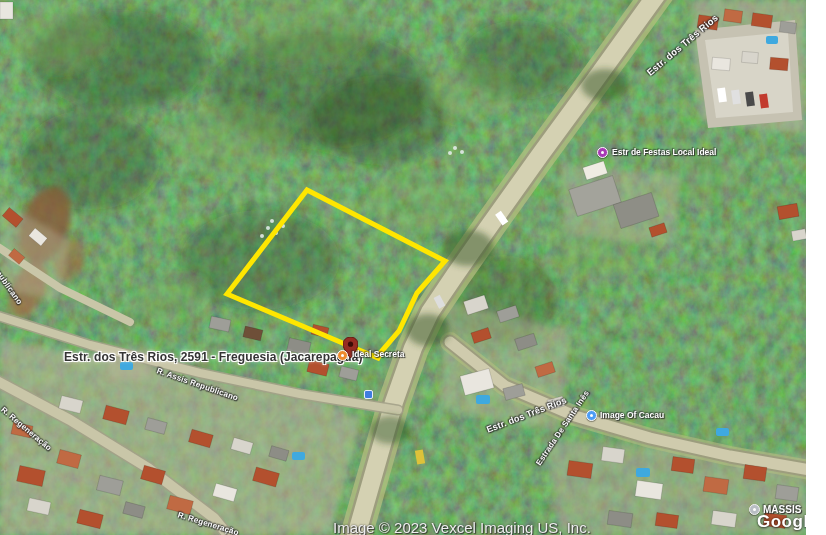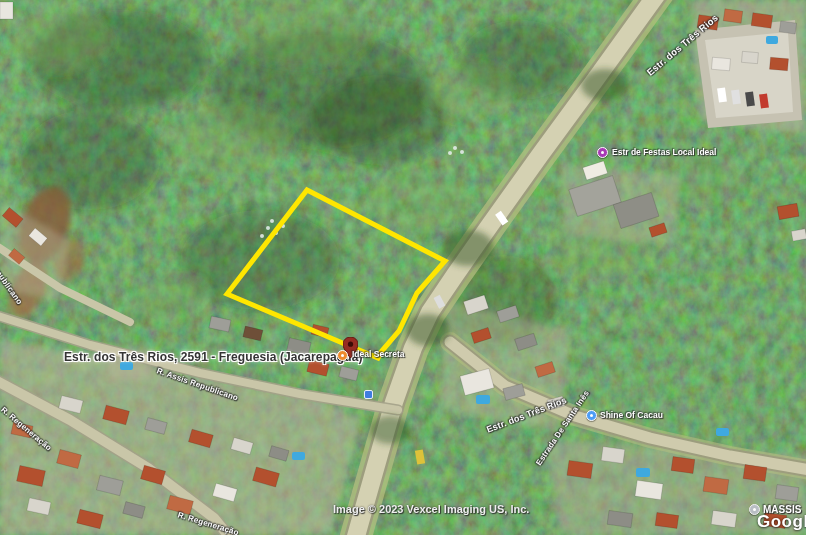--- a/index.html
+++ b/index.html
@@ -24,22 +24,22 @@
   .poi-dot{position:absolute;width:11px;height:11px;border-radius:50%;
     border:1.5px solid #ffffff;box-sizing:border-box;box-shadow:0 1px 1px rgba(0,0,0,.35);}
   .poi-dot::after{content:"";position:absolute;left:2.5px;top:2.5px;width:3px;height:3px;
     border-radius:50%;background:#ffffff;}
   .poi-orange{background:#ef8a2c;}
   .poi-purple{background:#a73ab5;}
   .poi-blue{background:#4d9df6;}
   .poi-gray{background:#b9bec4;border-color:#f2f2f2;}
   .transit-stop{position:absolute;width:9px;height:9px;border-radius:2px;background:#3f7de0;
     border:1px solid #e8eefb;box-sizing:border-box;}
-  .attribution{font-weight:700;font-size:11px;color:#efefef;
-    text-shadow:0 0 2px rgba(40,40,40,.9),1px 1px 1px rgba(40,40,40,.85);}
+  .attribution{font-weight:400;font-size:15px;color:#efefef;
+    text-shadow:0 0 2px rgba(40,40,40,.9),1px 1px 1px rgba(40,40,40,.85);margin-top:16px;}
   .google-wm{font-weight:700;font-size:17px;letter-spacing:.5px;color:#ffffff;
     text-shadow:0 0 3px rgba(0,0,0,.55),0 1px 2px rgba(0,0,0,.45);}
   .pin-wrap{position:absolute;width:15px;height:21px;}
 </style>
 </head>
 <body>
 
 <div class="stage">
   <div class="map">
 
@@ -237,21 +237,21 @@
       </svg>
     </div>
 
     <div class="poi-dot poi-orange" style="left:337px;top:350px;"></div>
     <div class="ovl poi-label" style="left:352px;top:349px;">Ideal Secreta</div>
 
     <div class="poi-dot poi-purple" style="left:597px;top:147px;"></div>
     <div class="ovl poi-label" style="left:612px;top:147px;">Estr de Festas Local Ideal</div>
 
     <div class="poi-dot poi-blue" style="left:586px;top:410px;"></div>
-    <div class="ovl poi-label" style="left:600px;top:410px;">Shine Of Cacau</div>
+    <div class="ovl poi-label" style="left:600px;top:410px;">Image Of Cacau</div>
 
     <div class="transit-stop" style="left:364px;top:390px;"></div>
 
     <div class="poi-dot poi-gray" style="left:749px;top:504px;"></div>
     <div class="ovl poi-label" style="left:763px;top:504px;font-size:10px;">MASSIS</div>
 
     <div class="ovl attribution" style="left:333px;top:503px;">Image © 2023 Vexcel Imaging US, Inc.</div>
     <div class="ovl google-wm" style="left:757px;top:512px;">Google</div>
   </div>
 

